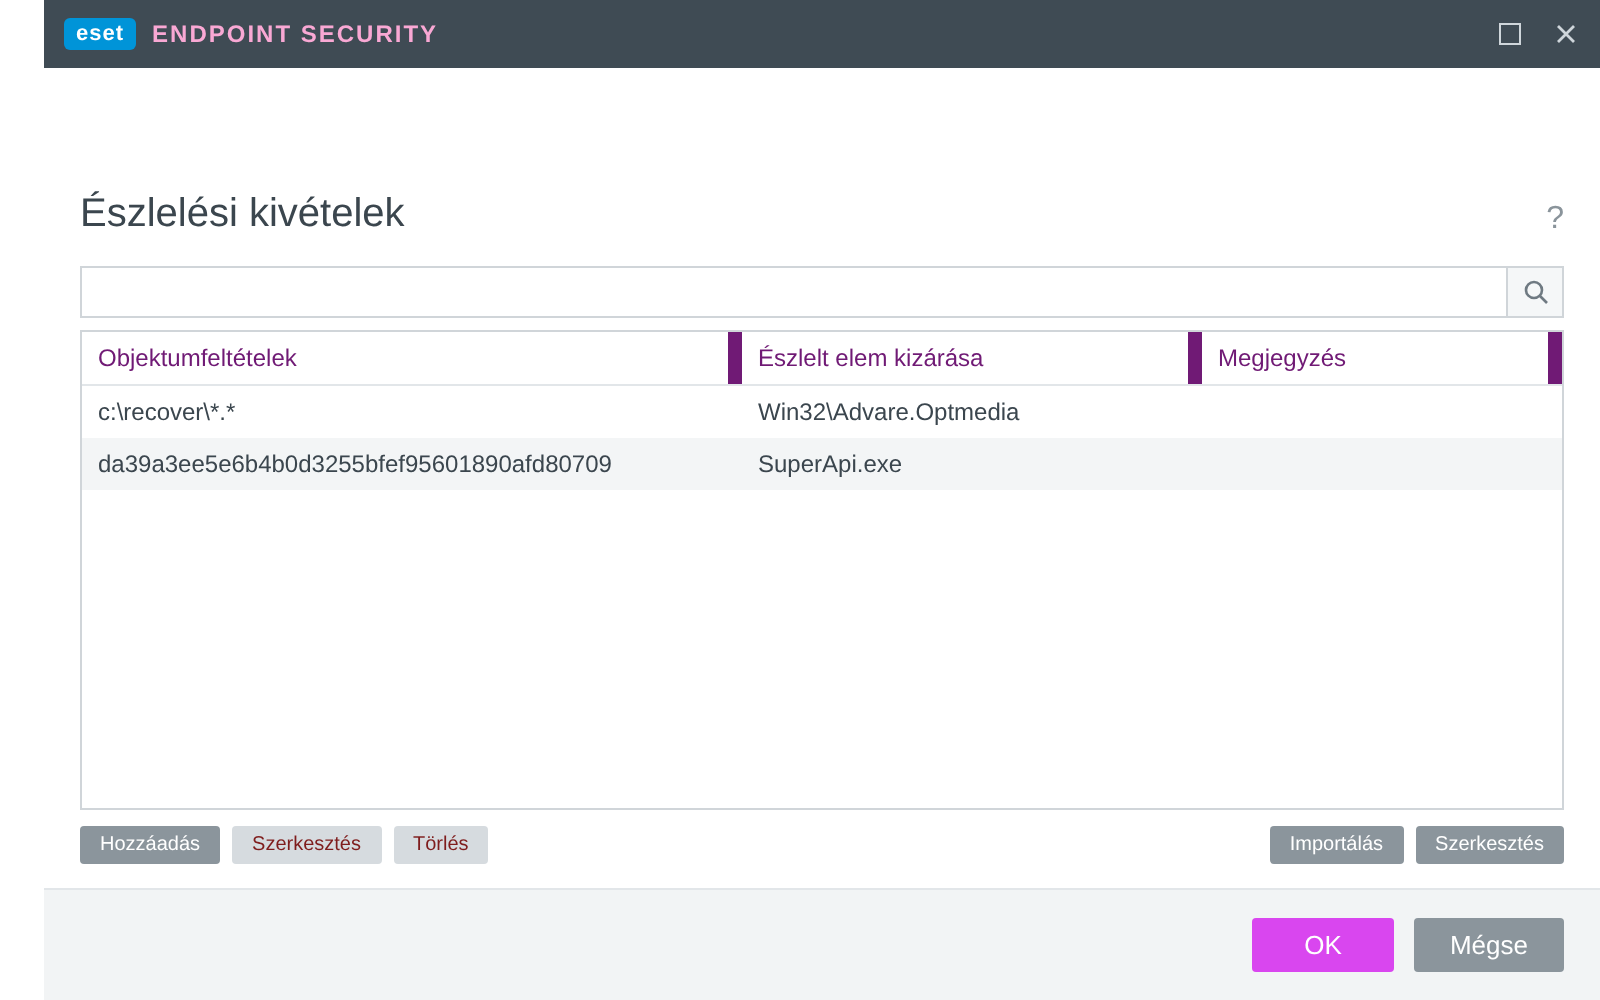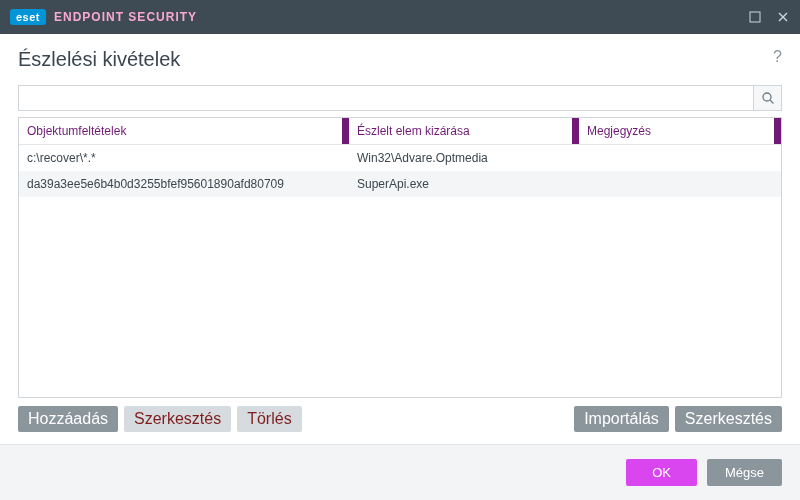--- a/index.html
+++ b/index.html
@@ -1,42 +1,42 @@
 <!DOCTYPE html>
 <html><head>
 <meta charset="utf-8">
 <style>
   * { box-sizing: border-box; margin: 0; padding: 0; font-family: "Segoe UI", Arial, sans-serif; }
   html, body { width: 800px; height: 500px; overflow: hidden; background: #fff; }
-  .window { width: 800px; height: 500px; display: flex; flex-direction: column; background: #fff; }
+  .window { width: 800px; height: 500px; display: flex; flex-direction: column; background: #fff; padding-left: 22px; }
   .titlebar { height: 34px; background: #3f4b54; color: #d6dce0; display: flex; align-items: center; padding: 0 10px; }
   .brand-badge { background: #0094d8; color: #fff; font-weight: 700; font-size: 11px; letter-spacing: 0.5px; padding: 2px 6px; border-radius: 3px; margin-right: 8px; }
   .brand-text { font-size: 12px; letter-spacing: 1px; color: #f9a8d4; font-weight: bold; }
   .titlebar-controls { margin-left: auto; display: flex; gap: 14px; align-items: center; }
   .tb-icon { width: 14px; height: 14px; display: inline-flex; align-items: center; justify-content: center; color: #cfd6db; cursor: pointer; }
-  .header-row { display: flex; align-items: flex-start; padding: 14px 18px 6px 18px; }
+  .header-row { display: flex; align-items: flex-end; padding: 14px 18px 6px 18px; margin-top: 48px; }
   .page-title { font-size: 20px; color: #3b464e; font-weight: 400; }
   .help-icon { margin-left: auto; color: #8a949b; font-size: 16px; cursor: pointer; }
   .content { flex: 1; padding: 8px 18px 0 18px; display: flex; flex-direction: column; }
   .search-row { display: flex; border: 1px solid #d0d5d9; }
   .search-input { flex: 1; border: none; height: 24px; padding: 0 6px; font-size: 12px; outline: none; }
   .search-btn { width: 28px; display: flex; align-items: center; justify-content: center; border-left: 1px solid #d0d5d9; background: #f5f7f8; cursor: pointer; }
   .table-wrap { border: 1px solid #d0d5d9; margin-top: 6px; flex: 1; display: flex; flex-direction: column; overflow: hidden; }
   .thead { display: flex; background: #fff; border-bottom: 1px solid #e2e6e9; }
   .th, .td { font-size: 12px; padding: 6px 8px; color: #3b464e; overflow: hidden; text-overflow: ellipsis; white-space: nowrap; }
   .th { font-weight: 400; color: #701a75; border-right: 7px solid #701a75; }
   .col1 { width: 330px; }
   .col2 { width: 230px; }
   .col3 { flex: 1; }
   .tbody { flex: 1; overflow-y: auto; background: #fff; }
   .tr { display: flex; }
   .tr:nth-child(even) { background: #f3f5f6; }
   .italic { font-style: italic; color: #6a747b; }
   .action-bar { display: flex; gap: 6px; padding: 8px 0 12px 0; align-items: center; }
-  .btn { background: #8b959c; color: #fff; border: none; font-size: 16px; padding: 4px 10px; border-radius: 2px; cursor: pointer; text-align: center; }
+  .btn { background: #8b959c; color: #fff; border: none; font-size: 10px; padding: 4px 10px; border-radius: 2px; cursor: pointer; text-align: center; }
   .btn.disabled { background: #d6dbdf; color: #7f1d1d; cursor: default; }
   .spacer { flex: 1; }
   .bottom-bar { height: 56px; background: #f2f4f5; border-top: 1px solid #e2e6e9; display: flex; align-items: center; justify-content: flex-end; gap: 10px; padding: 0 18px; }
   .btn-primary { background: #d946ef; color: #fff; border: none; font-size: 13px; padding: 6px 26px; border-radius: 2px; cursor: pointer; }
   .btn-secondary { background: #8b959c; color: #fff; border: none; font-size: 13px; padding: 6px 18px; border-radius: 2px; cursor: pointer; }
   svg { display: block; }
 </style>
 </head>
 <body>
 <div class="window">

